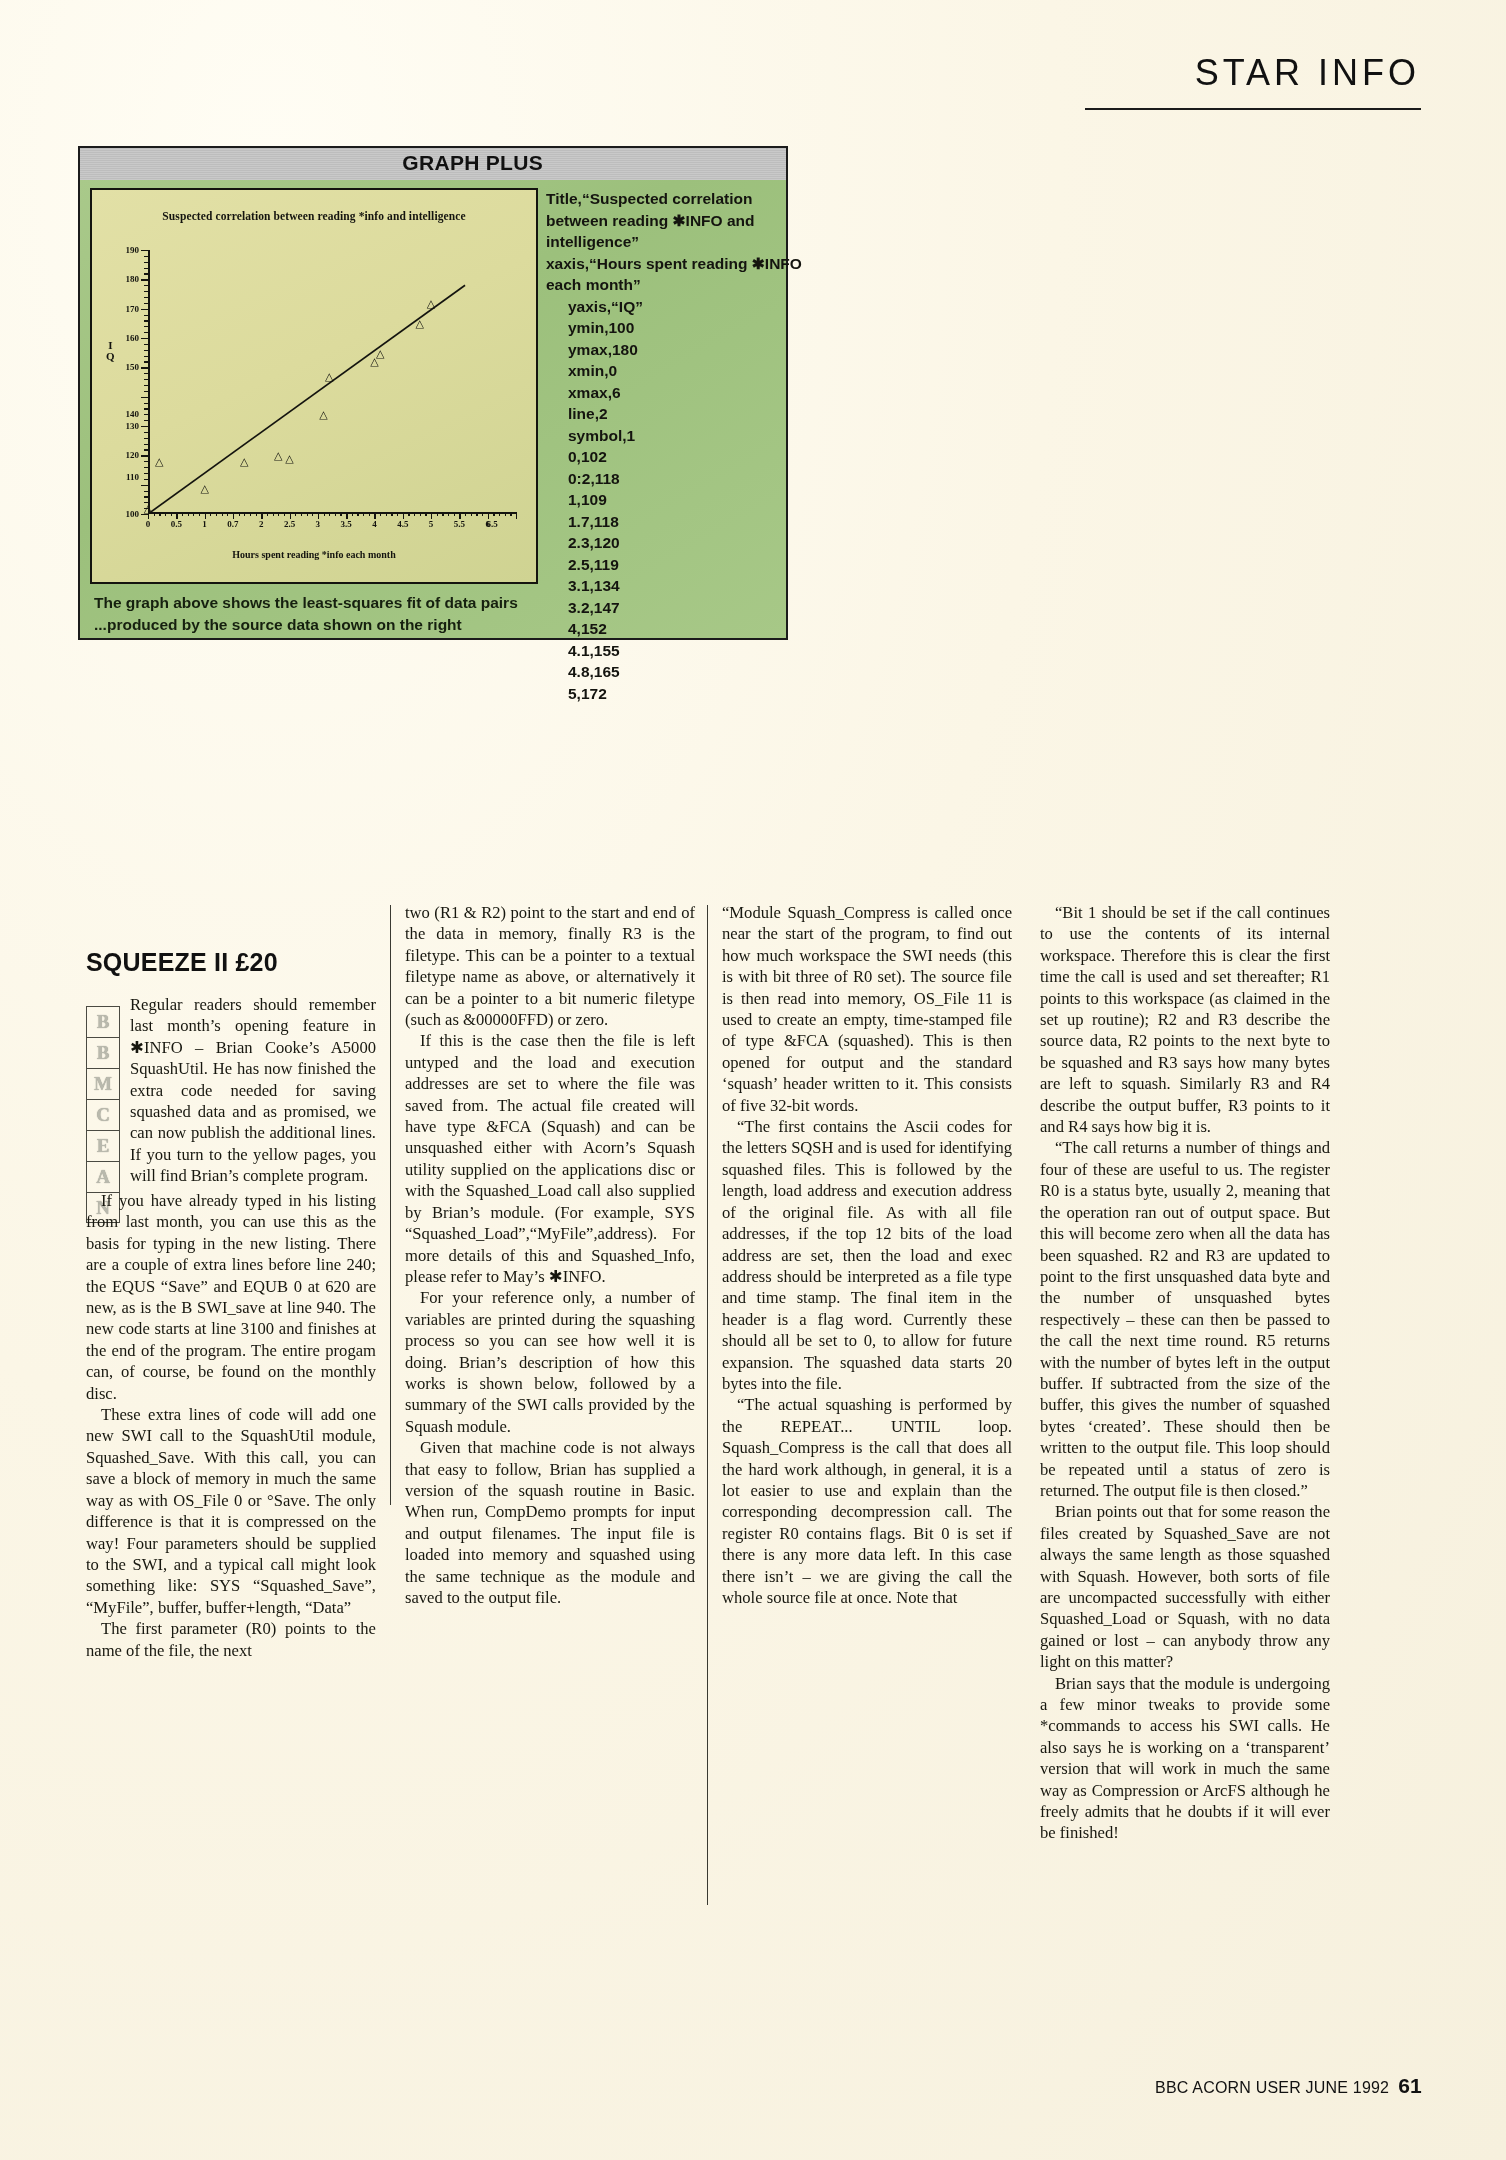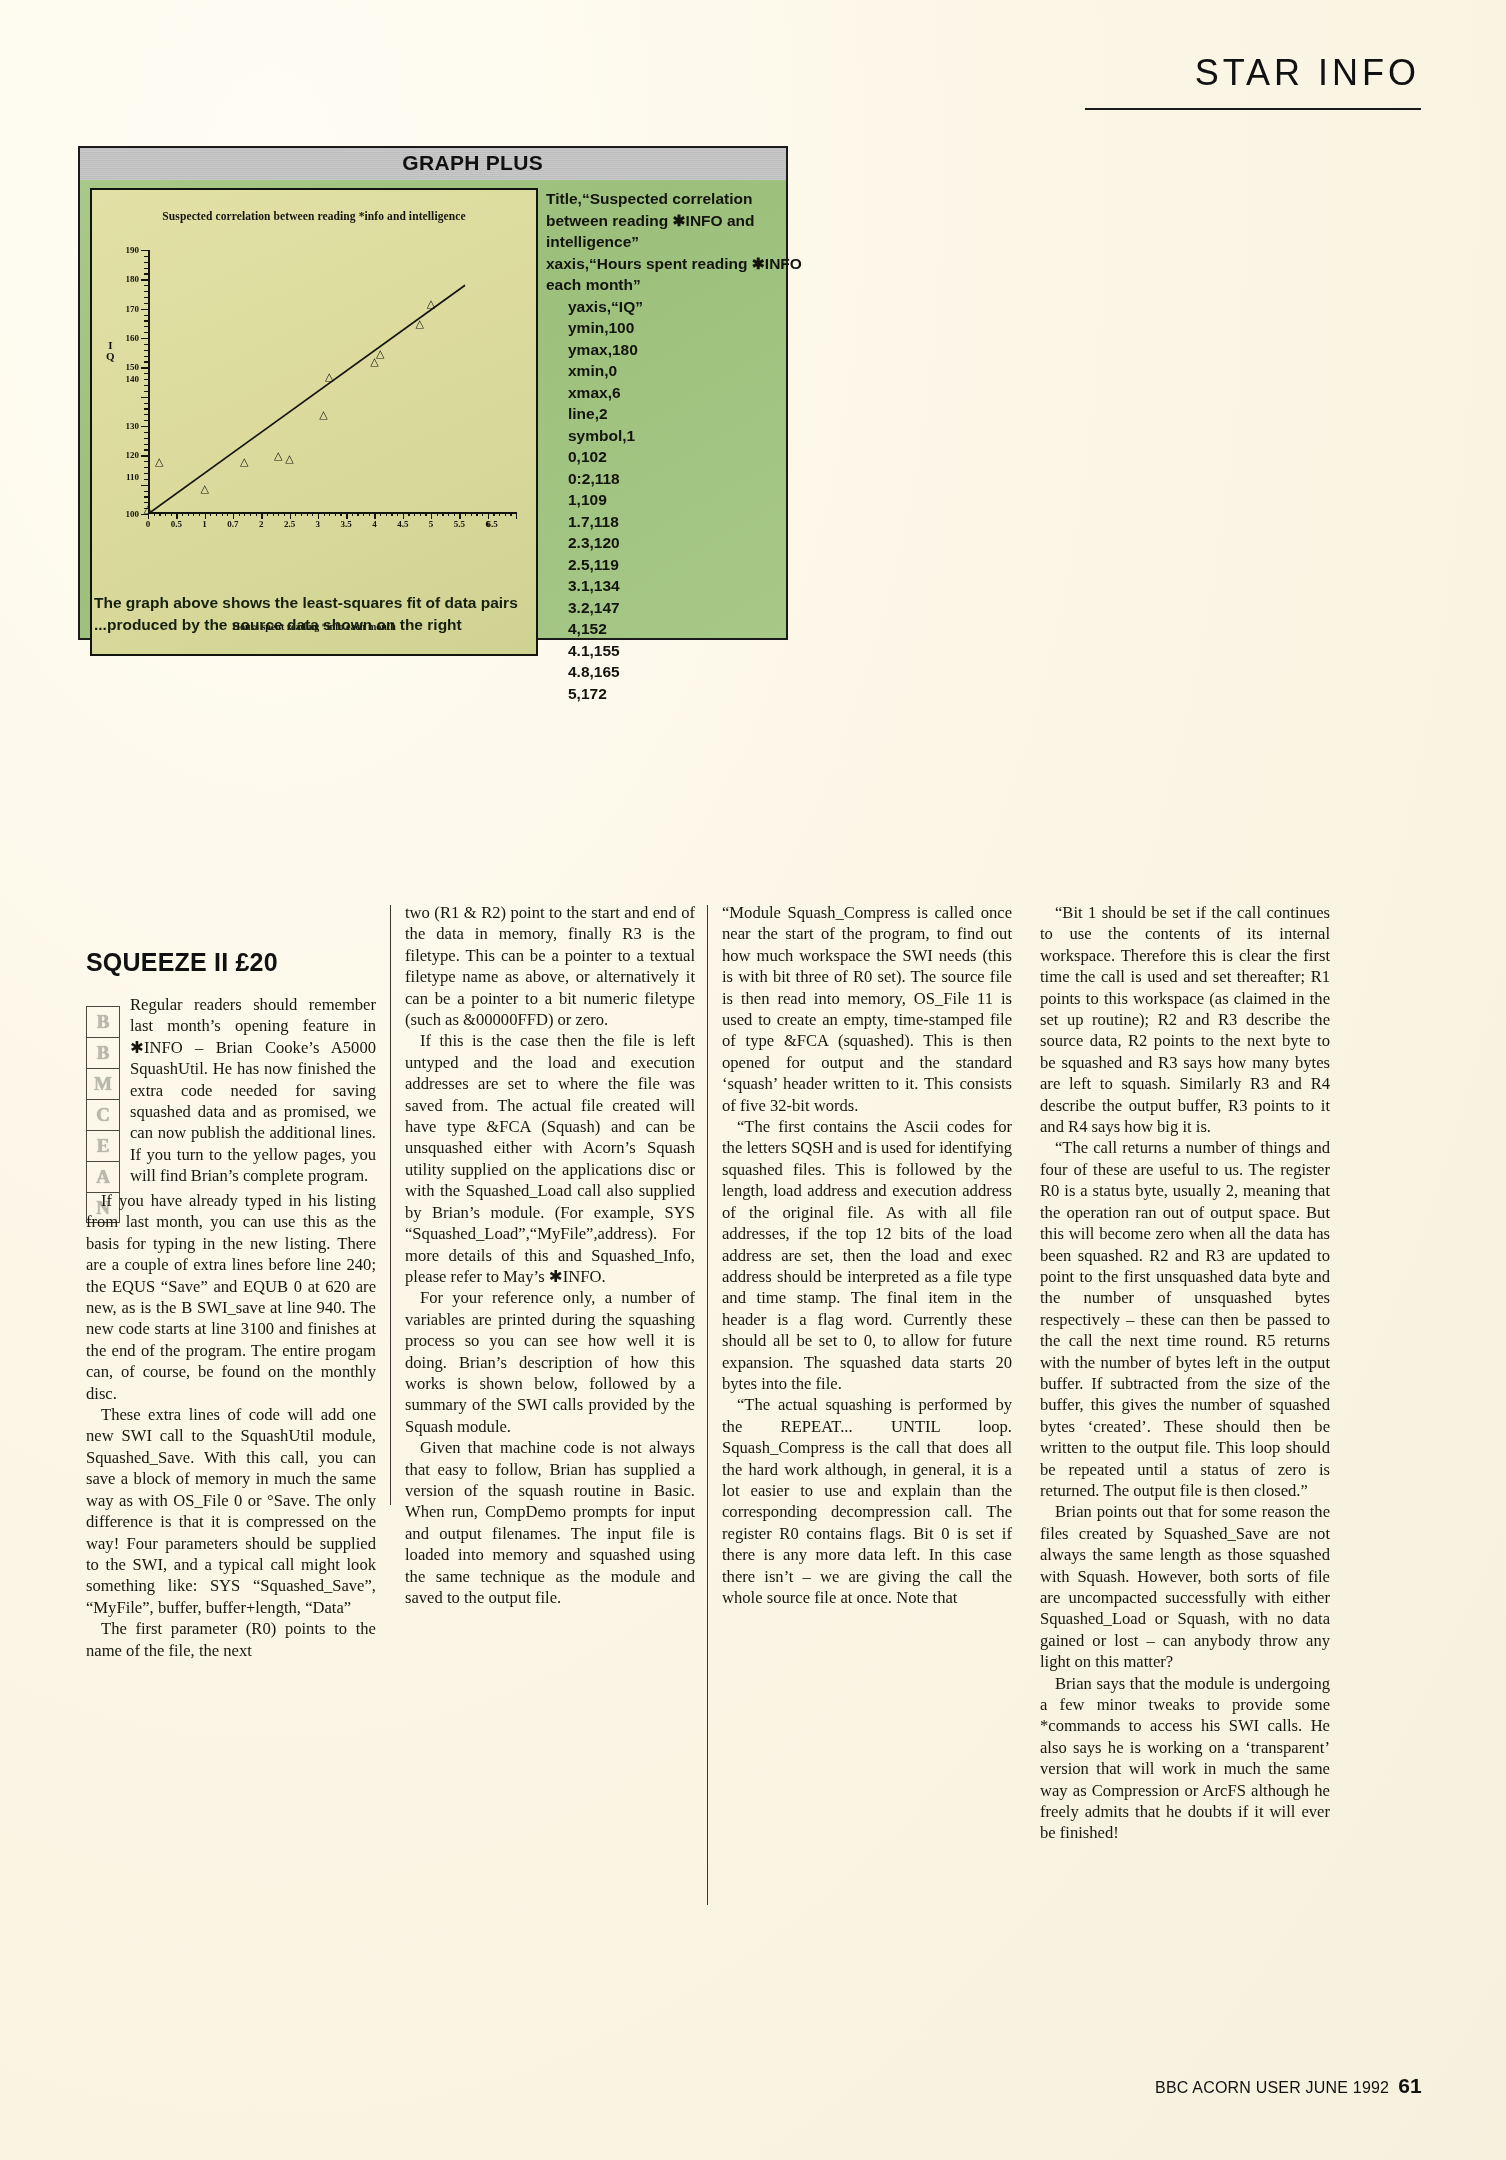--- a/index.html
+++ b/index.html
@@ -52,21 +52,21 @@
     font-family:"Liberation Sans", sans-serif;
     font-weight:bold;font-size:21px;letter-spacing:.3px;
     color:#111;
   }
   .fig-body{
     position:absolute;left:0;top:32px;right:0;bottom:0;
     background:linear-gradient(150deg,#a9c98a 0%,#9cc07c 40%,#a7c887 100%);
   }
   
   .chart-card{
-    position:absolute;left:10px;top:8px;width:448px;height:468px;
+    position:absolute;left:10px;top:8px;width:448px;height:396px;
     background:linear-gradient(155deg,#e2e0a6 0%,#dcdb9d 45%,#cfd392 100%);
     border:2px solid #14140f;
     box-sizing:border-box;
   }
   .chart-title{
     position:absolute;left:0;right:0;top:20px;text-align:center;
     font-family:"Liberation Serif", serif;
     font-weight:bold;font-size:11.5px;letter-spacing:.1px;color:#14140f;
   }
   .plot{
@@ -216,21 +216,21 @@
             <div class="tick ytick-minor" style="top: 193.6px;"></div>
             <div class="tick ytick-minor" style="top: 187.733px;"></div>
             <div class="tick ytick-minor" style="top: 181.867px;"></div>
             <div class="tick ytick-major" style="top: 176px;"></div>
             <div class="ylab" style="top: 176px;">130</div>
             <div class="tick ytick-minor" style="top: 170.133px;"></div>
             <div class="tick ytick-minor" style="top: 164.267px;"></div>
             <div class="tick ytick-minor" style="top: 158.4px;"></div>
             <div class="tick ytick-minor" style="top: 152.533px;"></div>
             <div class="tick ytick-major" style="top: 146.667px;"></div>
-            <div class="ylab" style="top: 129px;">140</div>
+            <div class="ylab" style="top: 164px;">140</div>
             <div class="tick ytick-minor" style="top: 140.8px;"></div>
             <div class="tick ytick-minor" style="top: 134.933px;"></div>
             <div class="tick ytick-minor" style="top: 129.067px;"></div>
             <div class="tick ytick-minor" style="top: 123.2px;"></div>
             <div class="tick ytick-major" style="top: 117.333px;"></div>
             <div class="ylab" style="top: 117.333px;">150</div>
             <div class="tick ytick-minor" style="top: 111.467px;"></div>
             <div class="tick ytick-minor" style="top: 105.6px;"></div>
             <div class="tick ytick-minor" style="top: 99.7333px;"></div>
             <div class="tick ytick-minor" style="top: 93.8667px;"></div>

